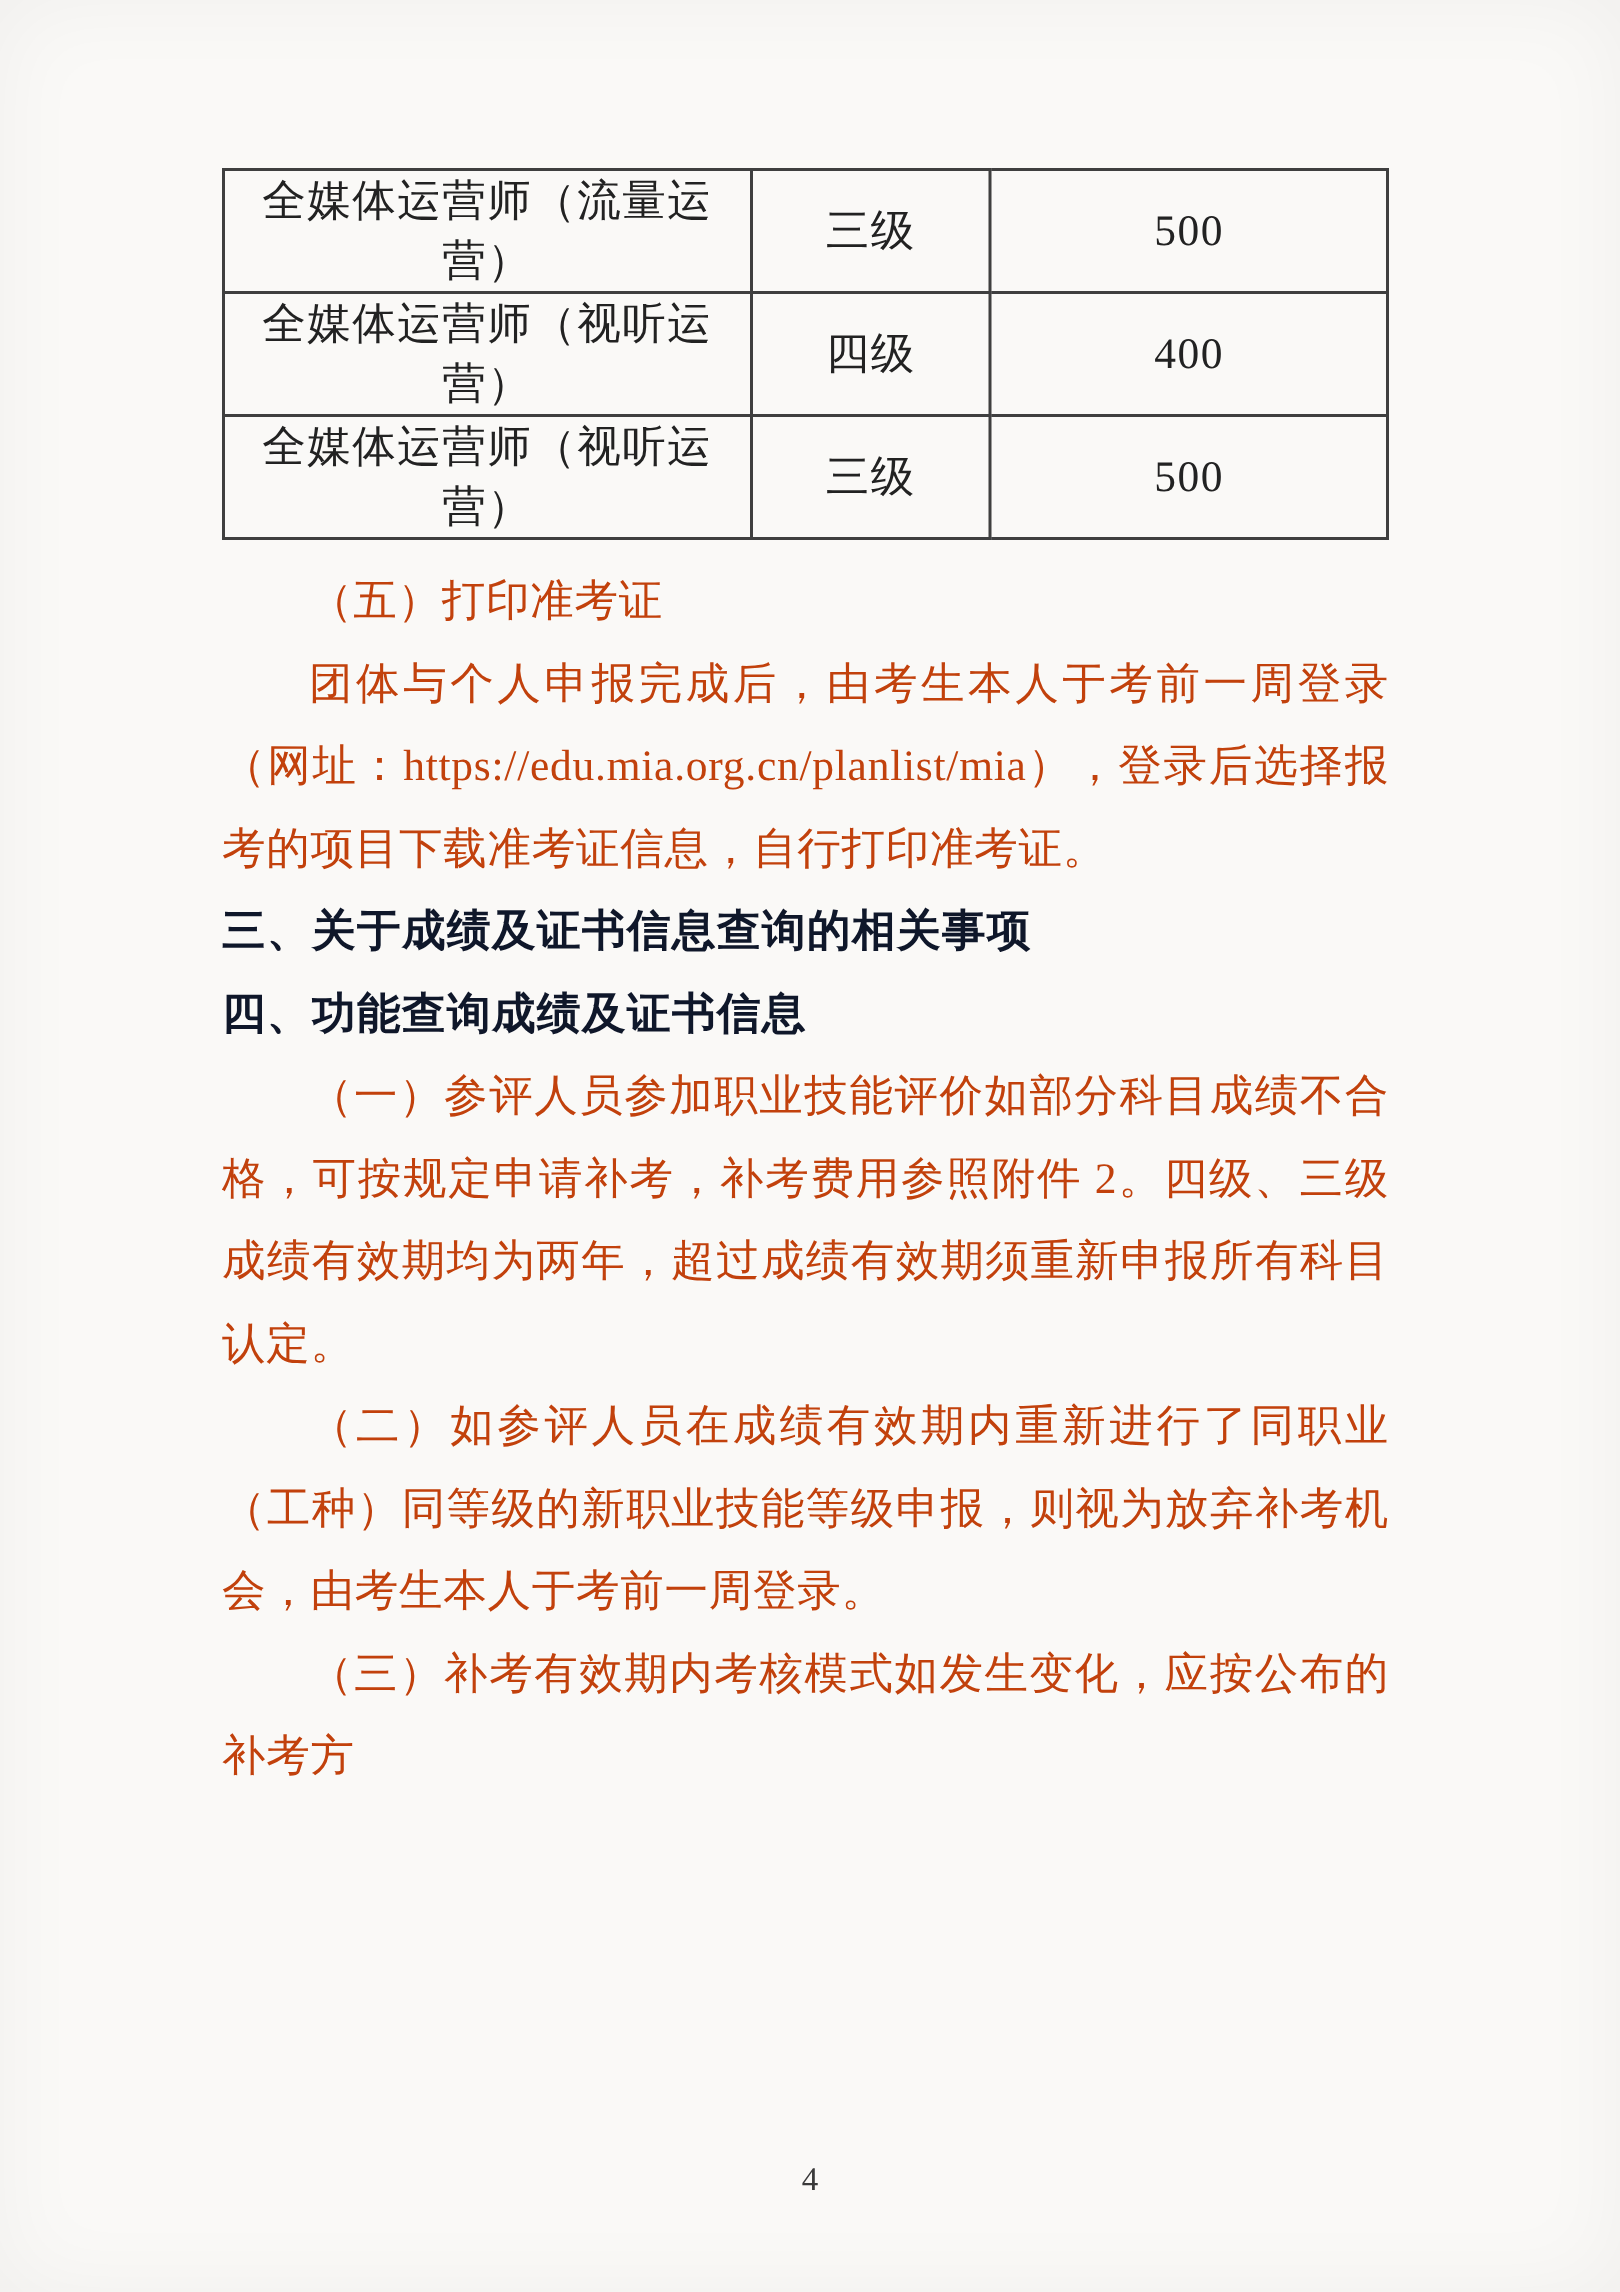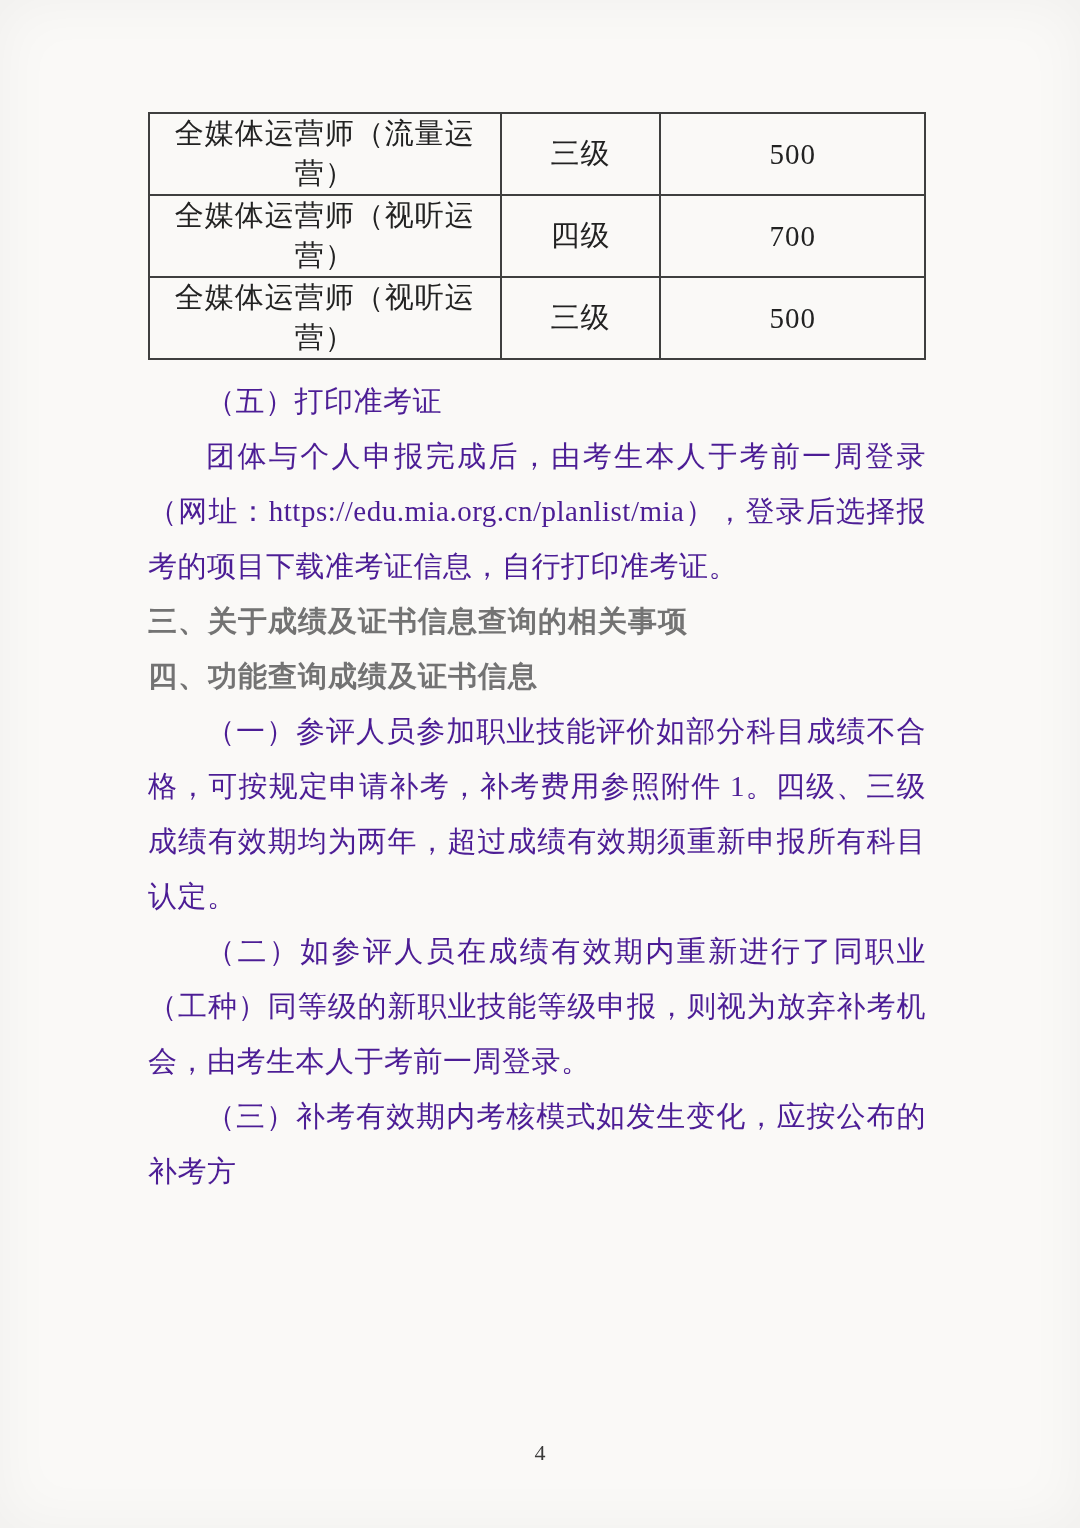--- a/index.html
+++ b/index.html
@@ -43,29 +43,29 @@
   .col-name  { width: 45.3%; }
   .col-level { width: 20.6%; }
   .col-fee   { width: 34.1%; }
 
   .block {
     font-size: 29px;
     line-height: 55px;
     text-align: justify;
     letter-spacing: 0.5px;
     margin: 0;
-    color: #4c1d95;
+    color: #c2410c;
   }
   .block.indent {
     text-indent: 2em;
   }
   .block.heading {
     font-family: "Liberation Sans", "DejaVu Sans", sans-serif;
     font-weight: bold;
-    color: #737373;
+    color: #0f172a;
     letter-spacing: 1px;
   }
   .page-number {
     position: absolute;
     bottom: 62px;
     left: 0;
     width: 100%;
     text-align: center;
     font-size: 22px;
     color: #3a3a3a;
@@ -85,34 +85,34 @@
       </colgroup>
       <tbody>
         <tr>
           <td>全媒体运营师（流量运营）</td>
           <td>三级</td>
           <td>500</td>
         </tr>
         <tr>
           <td>全媒体运营师（视听运营）</td>
           <td>四级</td>
-          <td>700</td>
+          <td>400</td>
         </tr>
         <tr>
           <td>全媒体运营师（视听运营）</td>
           <td>三级</td>
           <td>500</td>
         </tr>
       </tbody>
     </table>
 
     <p class="block indent">（五）打印准考证</p>
     <p class="block indent">团体与个人申报完成后，由考生本人于考前一周登录（网址：https://edu.mia.org.cn/planlist/mia），登录后选择报考的项目下载准考证信息，自行打印准考证。</p>
     <p class="block heading">三、关于成绩及证书信息查询的相关事项</p>
     <p class="block heading">四、功能查询成绩及证书信息</p>
-    <p class="block indent">（一）参评人员参加职业技能评价如部分科目成绩不合格，可按规定申请补考，补考费用参照附件 1。四级、三级成绩有效期均为两年，超过成绩有效期须重新申报所有科目认定。</p>
+    <p class="block indent">（一）参评人员参加职业技能评价如部分科目成绩不合格，可按规定申请补考，补考费用参照附件 2。四级、三级成绩有效期均为两年，超过成绩有效期须重新申报所有科目认定。</p>
     <p class="block indent">（二）如参评人员在成绩有效期内重新进行了同职业（工种）同等级的新职业技能等级申报，则视为放弃补考机会，由考生本人于考前一周登录。</p>
     <p class="block indent">（三）补考有效期内考核模式如发生变化，应按公布的补考方</p>
 
   </div>
 
   <div class="page-number">4</div>
 </div>
 
 </body></html>

